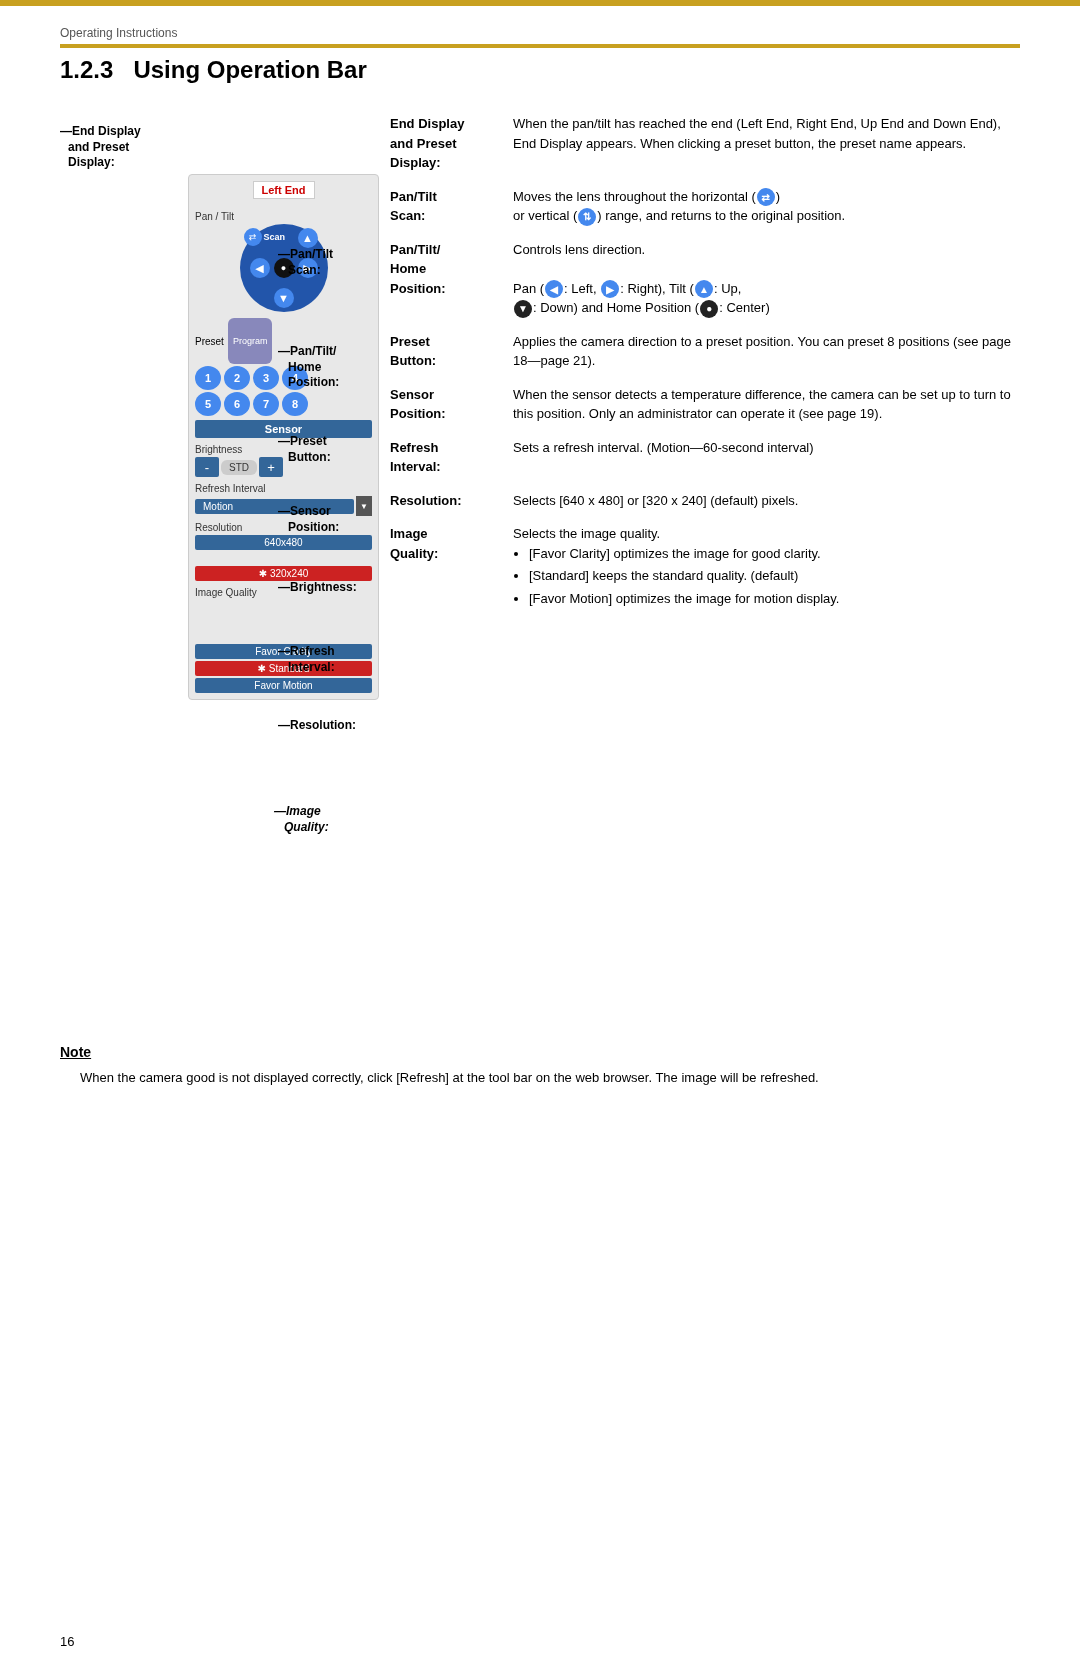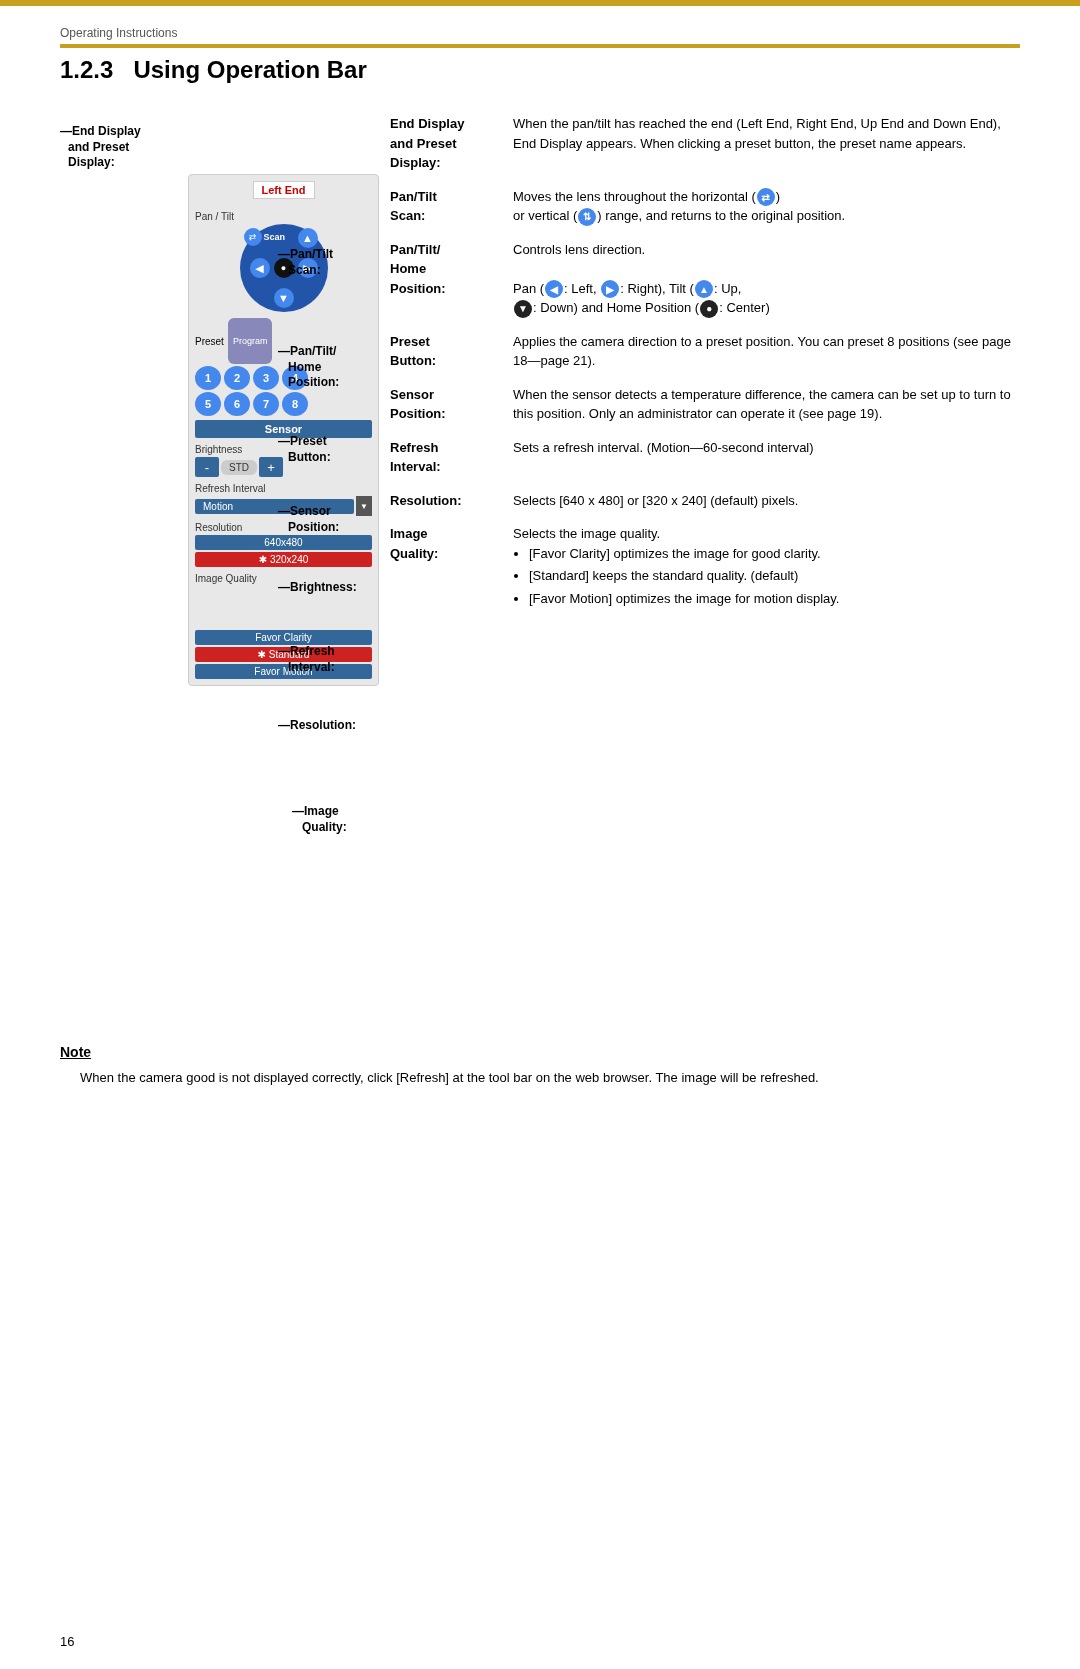--- a/index.html
+++ b/index.html
@@ -254,21 +254,21 @@
               <div style="width:24px;height:20px;background:#336699;color:white;font-size:13px;display:flex;align-items:center;justify-content:center;border-radius:2px;">+</div>
             </div>
 
             <div style="font-size:10px;color:#333;margin-bottom:2px;">Refresh Interval</div>
             <div style="display:flex;align-items:center;gap:2px;margin-bottom:6px;">
               <div style="background:#336699;color:white;font-size:10px;padding:2px 8px;border-radius:2px;flex:1;">Motion</div>
               <div style="background:#555;color:white;font-size:8px;width:16px;height:20px;display:flex;align-items:center;justify-content:center;">▼</div>
             </div>
 
             <div style="font-size:10px;color:#333;margin-bottom:2px;">Resolution</div>
-            <div style="display:flex;flex-direction:column;gap:2px;margin-bottom:6px;">
+            <div style="display:flex;flex-direction:column;gap:16px;margin-bottom:6px;">
               <div style="background:#336699;color:white;font-size:10px;text-align:center;padding:2px 0;border-radius:2px;">640x480</div>
               <div style="background:#cc2222;color:white;font-size:10px;text-align:center;padding:2px 0;border-radius:2px;"><span>✱ </span><span>320x240</span></div>
             </div>
 
             <div style="font-size:10px;color:#333;margin-bottom:2px;">Image Quality</div>
             <div style="display:flex;flex-direction:column;gap:2px;">
               <div style="background:#336699;color:white;font-size:10px;text-align:center;padding:2px 0;border-radius:2px;margin-top:44px;">Favor Clarity</div>
               <div style="background:#cc2222;color:white;font-size:10px;text-align:center;padding:2px 0;border-radius:2px;"><span>✱ </span><span>Standard</span></div>
               <div style="background:#336699;color:white;font-size:10px;text-align:center;padding:2px 0;border-radius:2px;">Favor Motion</div>
             </div>
@@ -296,21 +296,21 @@
         </div>
 
         <div style="position:absolute; top:530px; left:218px; font-size:12px; line-height:1.3;">
           <span style="font-weight:bold;">—Refresh<br>&nbsp;&nbsp;&nbsp;Interval:</span>
         </div>
 
         <div style="position:absolute; top:604px; left:218px; font-size:12px; line-height:1.3;">
           <span style="font-weight:bold;">—Resolution:</span>
         </div>
 
-        <div style="position:absolute; top:690px; left:232px; font-size:12px; line-height:1.3;">
+        <div style="position:absolute; top:690px; left:214px; font-size:12px; line-height:1.3;font-style:italic;">
           <span style="font-weight:bold;">—Image<br>&nbsp;&nbsp;&nbsp;Quality:</span>
         </div>
 
       </div>
     </div>
 
     <div class="right-col">
       <div class="desc-table">
 
         <div class="desc-row">

